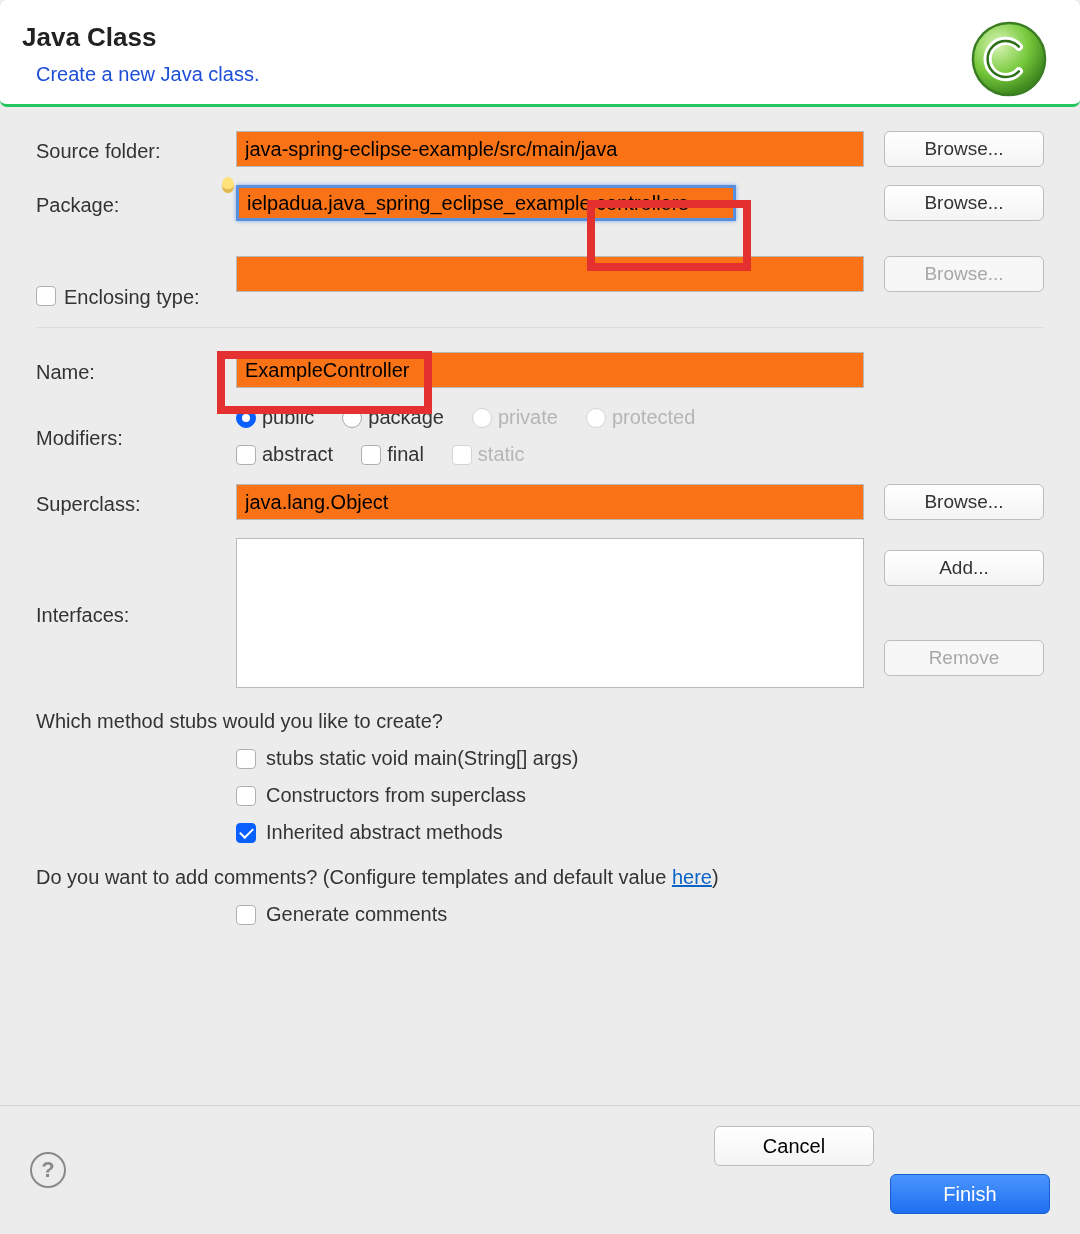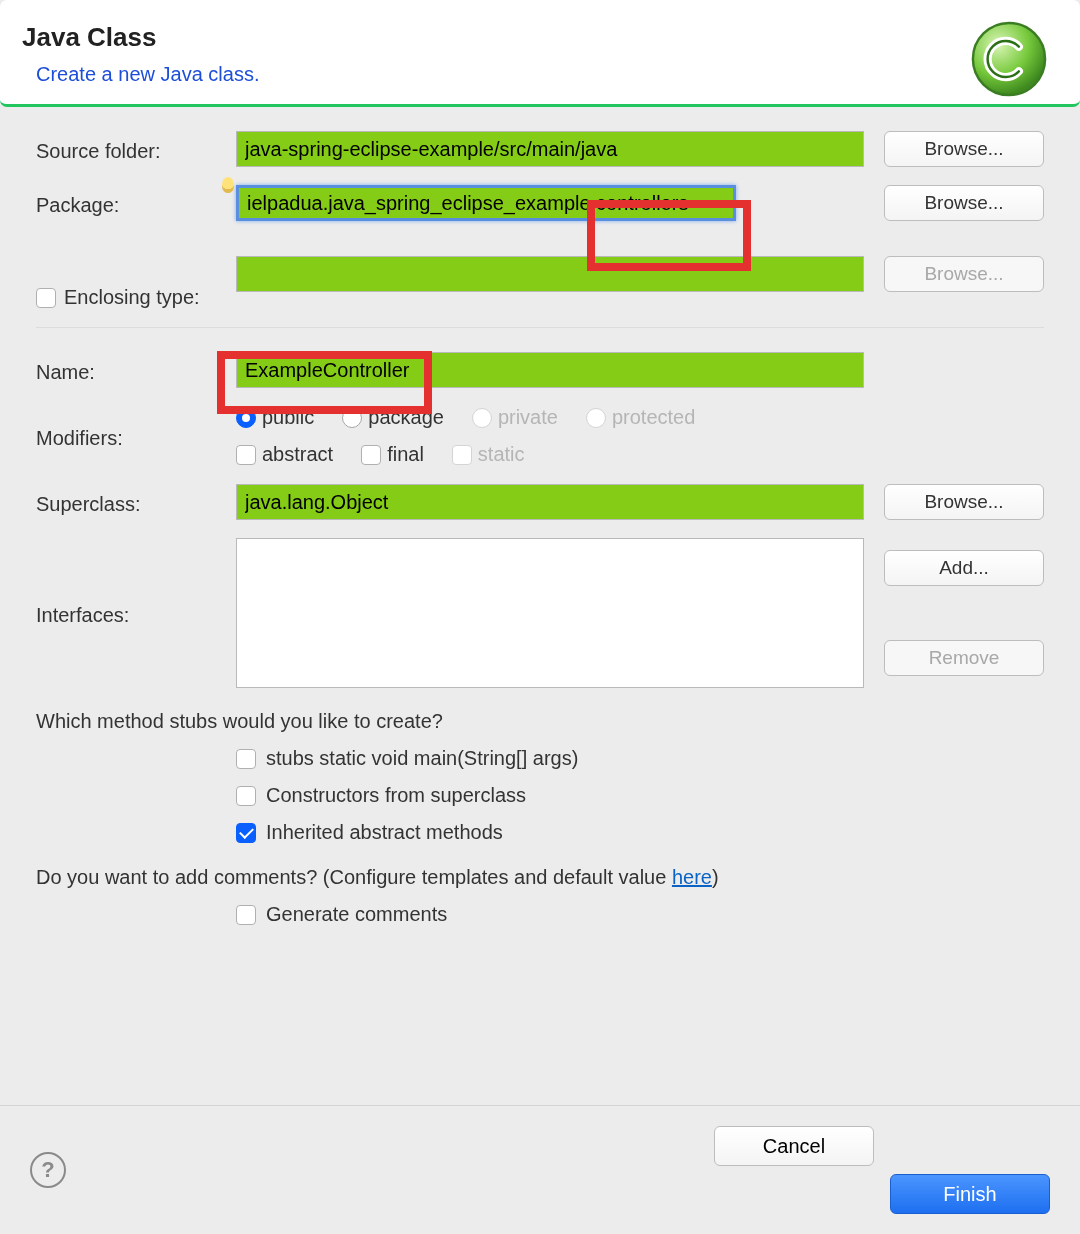--- a/index.html
+++ b/index.html
@@ -68,21 +68,21 @@
     font-size: 19px;
     text-align: center;
     color: #333;
     cursor: pointer;
   }
   .btn.disabled { color: #a8a8a8; background:#f7f7f7; cursor:default; }
   .text-input {
     width: 100%;
     height: 36px;
     border: 1px solid #b9b9b9;
-    background: #84cc16;
+    background: #f97316;
     padding: 4px 8px;
     font-size: 20px;
     font-family: inherit;
   }
   .text-input.pkg {
     border: 3px solid #5a8fe0;
     box-shadow: 0 0 4px #7aa9ed;
     width: 500px;
   }
   .pkg-wrap{ position:relative; }
@@ -177,21 +177,21 @@
     <div class="field-col pkg-wrap">
       <span class="pkg-hint"></span>
       <input class="text-input pkg" value="ielpadua.java_spring_eclipse_example.controllers" style="">
     </div>
     <div class="btn-col">
       <button class="btn">Browse...</button>
     </div>
   </div>
 
   <div class="row">
-    <div class="label-col" style="display:flex;align-items:center;gap:8px;margin-top:43px;">
+    <div class="label-col" style="display:flex;align-items:flex-start;gap:8px;margin-top:43px;">
       <span class="chkbox"></span>
       <span>Enclosing type:</span>
     </div>
     <div class="field-col">
       <input class="text-input" value="" style="">
     </div>
     <div class="btn-col">
       <button class="btn disabled">Browse...</button>
     </div>
   </div>

